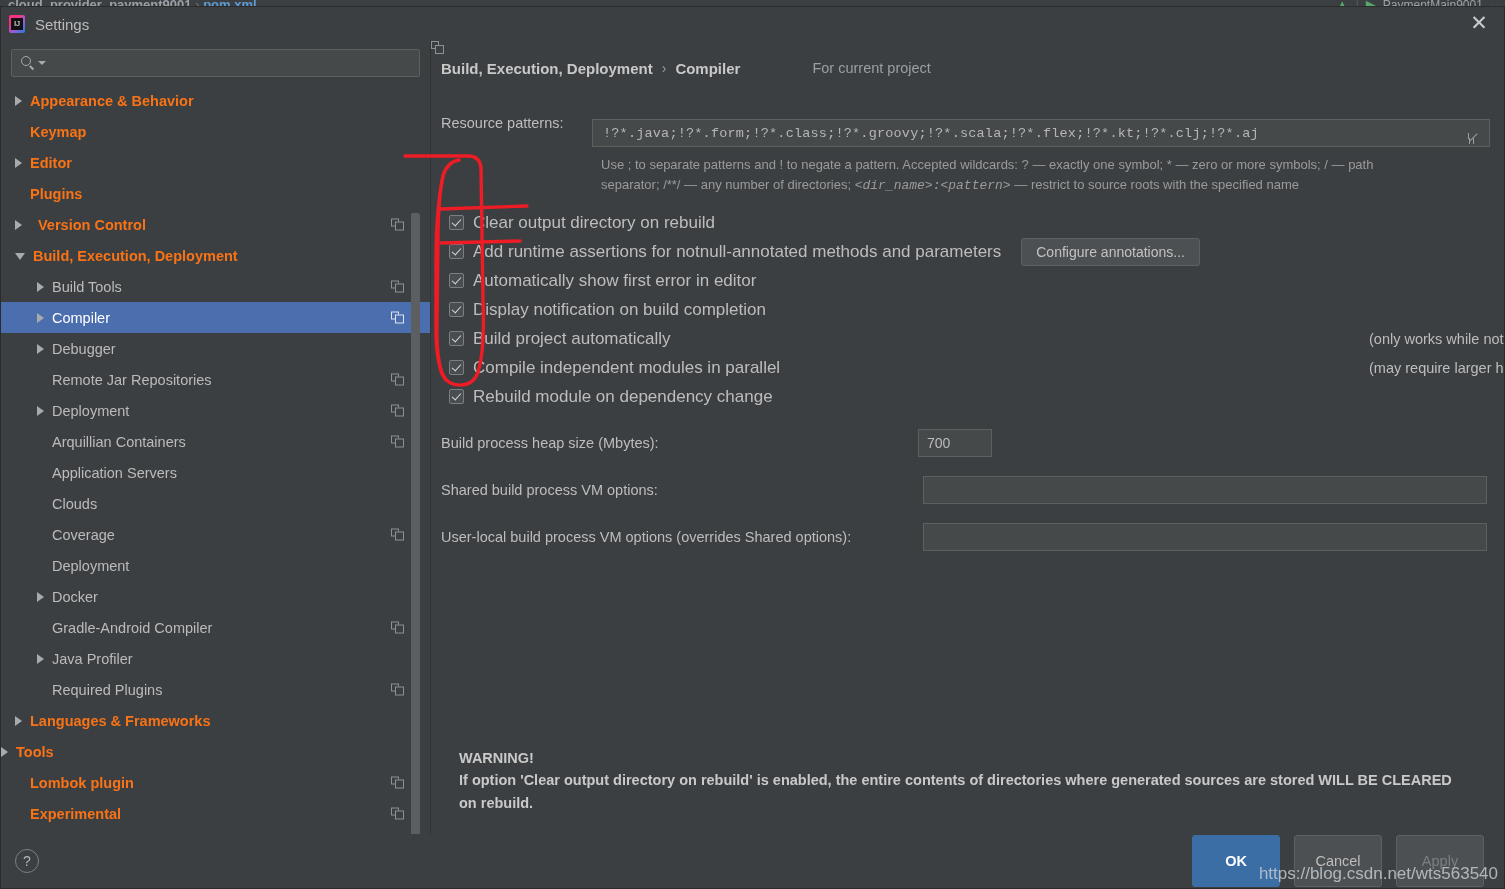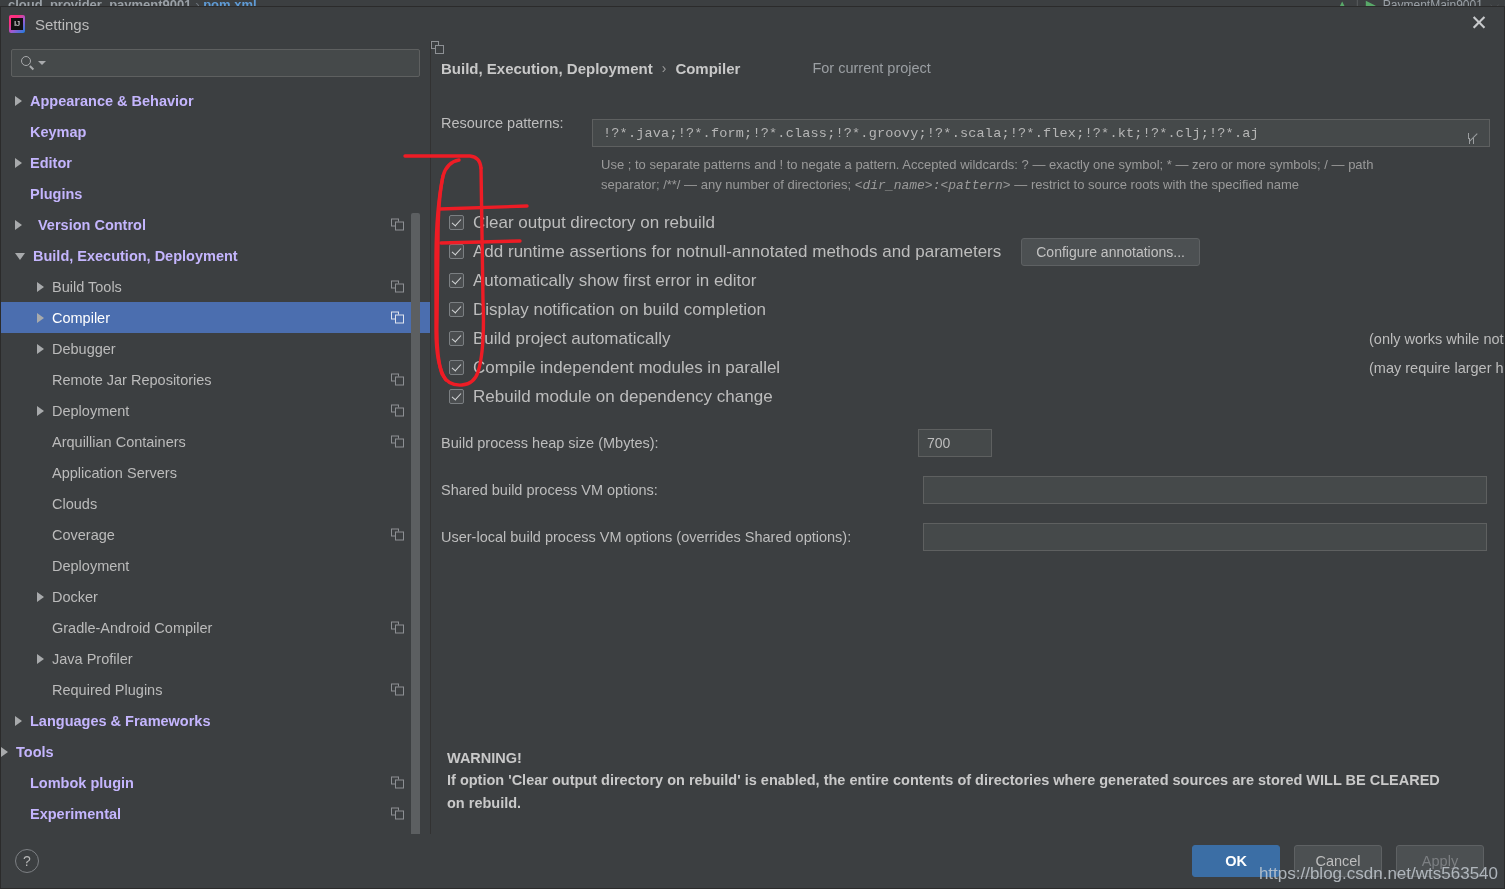--- a/index.html
+++ b/index.html
@@ -108,21 +108,21 @@
     width: 0; height: 0; flex: none; margin-right: 8px;
     border-top: 5px solid transparent; border-bottom: 5px solid transparent;
     border-left: 7px solid #a8aaac;
   }
   .tree-arrow.down {
     border-left: 5px solid transparent; border-right: 5px solid transparent;
     border-top: 7px solid #a8aaac; border-bottom: none; margin-top: 2px;
   }
   .tree-arrow.none { border: none; width: 7px; }
   .tree-label { font-size: 14.5px; color: #bbbbbb; white-space: nowrap; }
-  .tree-row.bold .tree-label { font-weight: bold; color: #c4b5fd; }
+  .tree-row.bold .tree-label { font-weight: bold; color: #f97316; }
   .tree-row.selected .tree-label { color: #ffffff; }
   .scope-icon {
     position: absolute; right: 26px; top: 50%; transform: translateY(-50%);
     width: 13px; height: 13px;
   }
   .scope-icon i {
     position: absolute; display: block; border: 1.3px solid #8d9094;
     background: #3c3f41;
   }
   .scope-icon i.back { left: 0; top: 0; width: 8px; height: 8px; }
@@ -212,38 +212,38 @@
   .field-label { font-size: 14.5px; color: #bdbdbd; flex: none; }
   .txt {
     background: #45494a; border: 1px solid #5e6060; color: #bdbdbd;
     font-size: 14px; padding: 0 8px; height: 28px; outline: none;
     font-family: "Liberation Sans", sans-serif;
   }
   .heap-input { width: 74px; margin-left: 0; }
   .vm-input { height: 28px; }
 
   .warning {
-    position: absolute; left: 16px; bottom: 20px; right: 20px;
+    position: absolute; left: 28px; bottom: 20px; right: 20px;
     font-size: 14.5px; font-weight: bold; color: #c9c9c9; line-height: 1.55;
   }
 
   
   .footer {
     height: 54px; flex: none; background: #3c3f41;
     display: flex; align-items: center; padding: 0 20px 0 14px;
     position: relative;
   }
   .help-btn {
     width: 24px; height: 24px; border-radius: 50%;
     border: 1px solid #7d8084; color: #b6b6b6;
     font-size: 14px; line-height: 22px; text-align: center; cursor: pointer;
   }
   .footer-spacer { flex: 1; }
   .dlg-btn {
-    min-width: 88px; height: 32px; margin-left: 14px;
+    min-width: 88px; height: 52px; margin-left: 14px;
     border-radius: 3px; font-size: 14.5px; cursor: pointer;
     font-family: "Liberation Sans", sans-serif;
     border: 1px solid #5e6163; background: #4c5052; color: #bdbdbd;
   }
   .dlg-btn.primary { background: #3b6ea5; border-color: #3b6ea5; color: #ffffff; font-weight: bold; }
   .dlg-btn.disabled { color: #7c7f82; }
 
   .watermark {
     position: absolute; right: 6px; bottom: 4px;
     font-size: 17px; color: #c6cdd4; opacity: 0.82;

